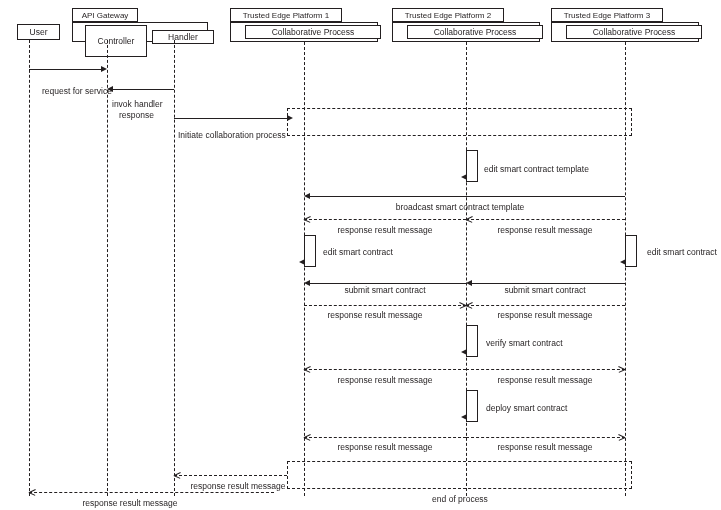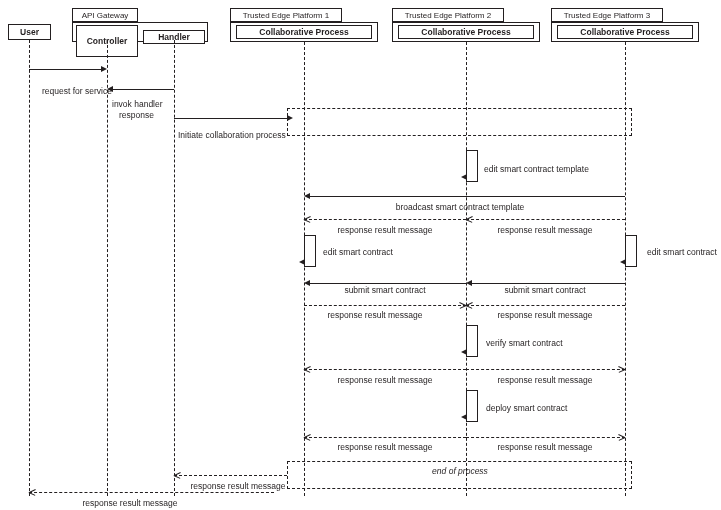--- a/index.html
+++ b/index.html
@@ -20,22 +20,23 @@
     box-sizing:border-box;
     display:flex;align-items:center;justify-content:center;
     font-size:8px;
   }
   .hdr-inner{
     position:absolute;
     border:1px solid #231f20;
     background:#ffffff;
     box-sizing:border-box;
     display:flex;align-items:center;justify-content:center;
-    font-weight:bold;
+    font-weight:normal;
     font-size:8.5px;
+    margin-left:9px;
   }
   .lifeline{
     position:absolute;
     width:0;
     border-left:1px dashed #231f20;
   }
   .lbl{
     position:absolute;
     white-space:nowrap;
     font-size:8.5px;
@@ -222,21 +223,21 @@
 
   <div class="line dashed" style="left:304px;top:437px;width:162px;"></div>
   <div class="ohead left" style="left:304px;top:433.5px;"></div>
   <div class="lbl center" style="left:385px;top:442px;">response result message</div>
 
   <div class="line dashed" style="left:466px;top:437px;width:159px;"></div>
   <div class="ohead right" style="left:618px;top:433.5px;"></div>
   <div class="lbl center" style="left:545px;top:442px;">response result message</div>
 
   <div class="frame" style="left:287px;top:461px;width:345px;height:28px;"></div>
-  <div class="lbl center" style="left:460px;top:466px;font-style:italic;">end of process</div>
+  <div class="lbl center" style="left:460px;top:494px;">end of process</div>
 
   <div class="line dashed" style="left:174px;top:475px;width:113px;"></div>
   <div class="ohead left" style="left:174px;top:471.5px;"></div>
   <div class="lbl center" style="left:238px;top:481px;">response result message</div>
 
   <div class="line dashed" style="left:29px;top:492px;width:245px;"></div>
   <div class="ohead left" style="left:29px;top:488.5px;"></div>
   <div class="lbl center" style="left:130px;top:498px;">response result message</div>
 
 </div>

